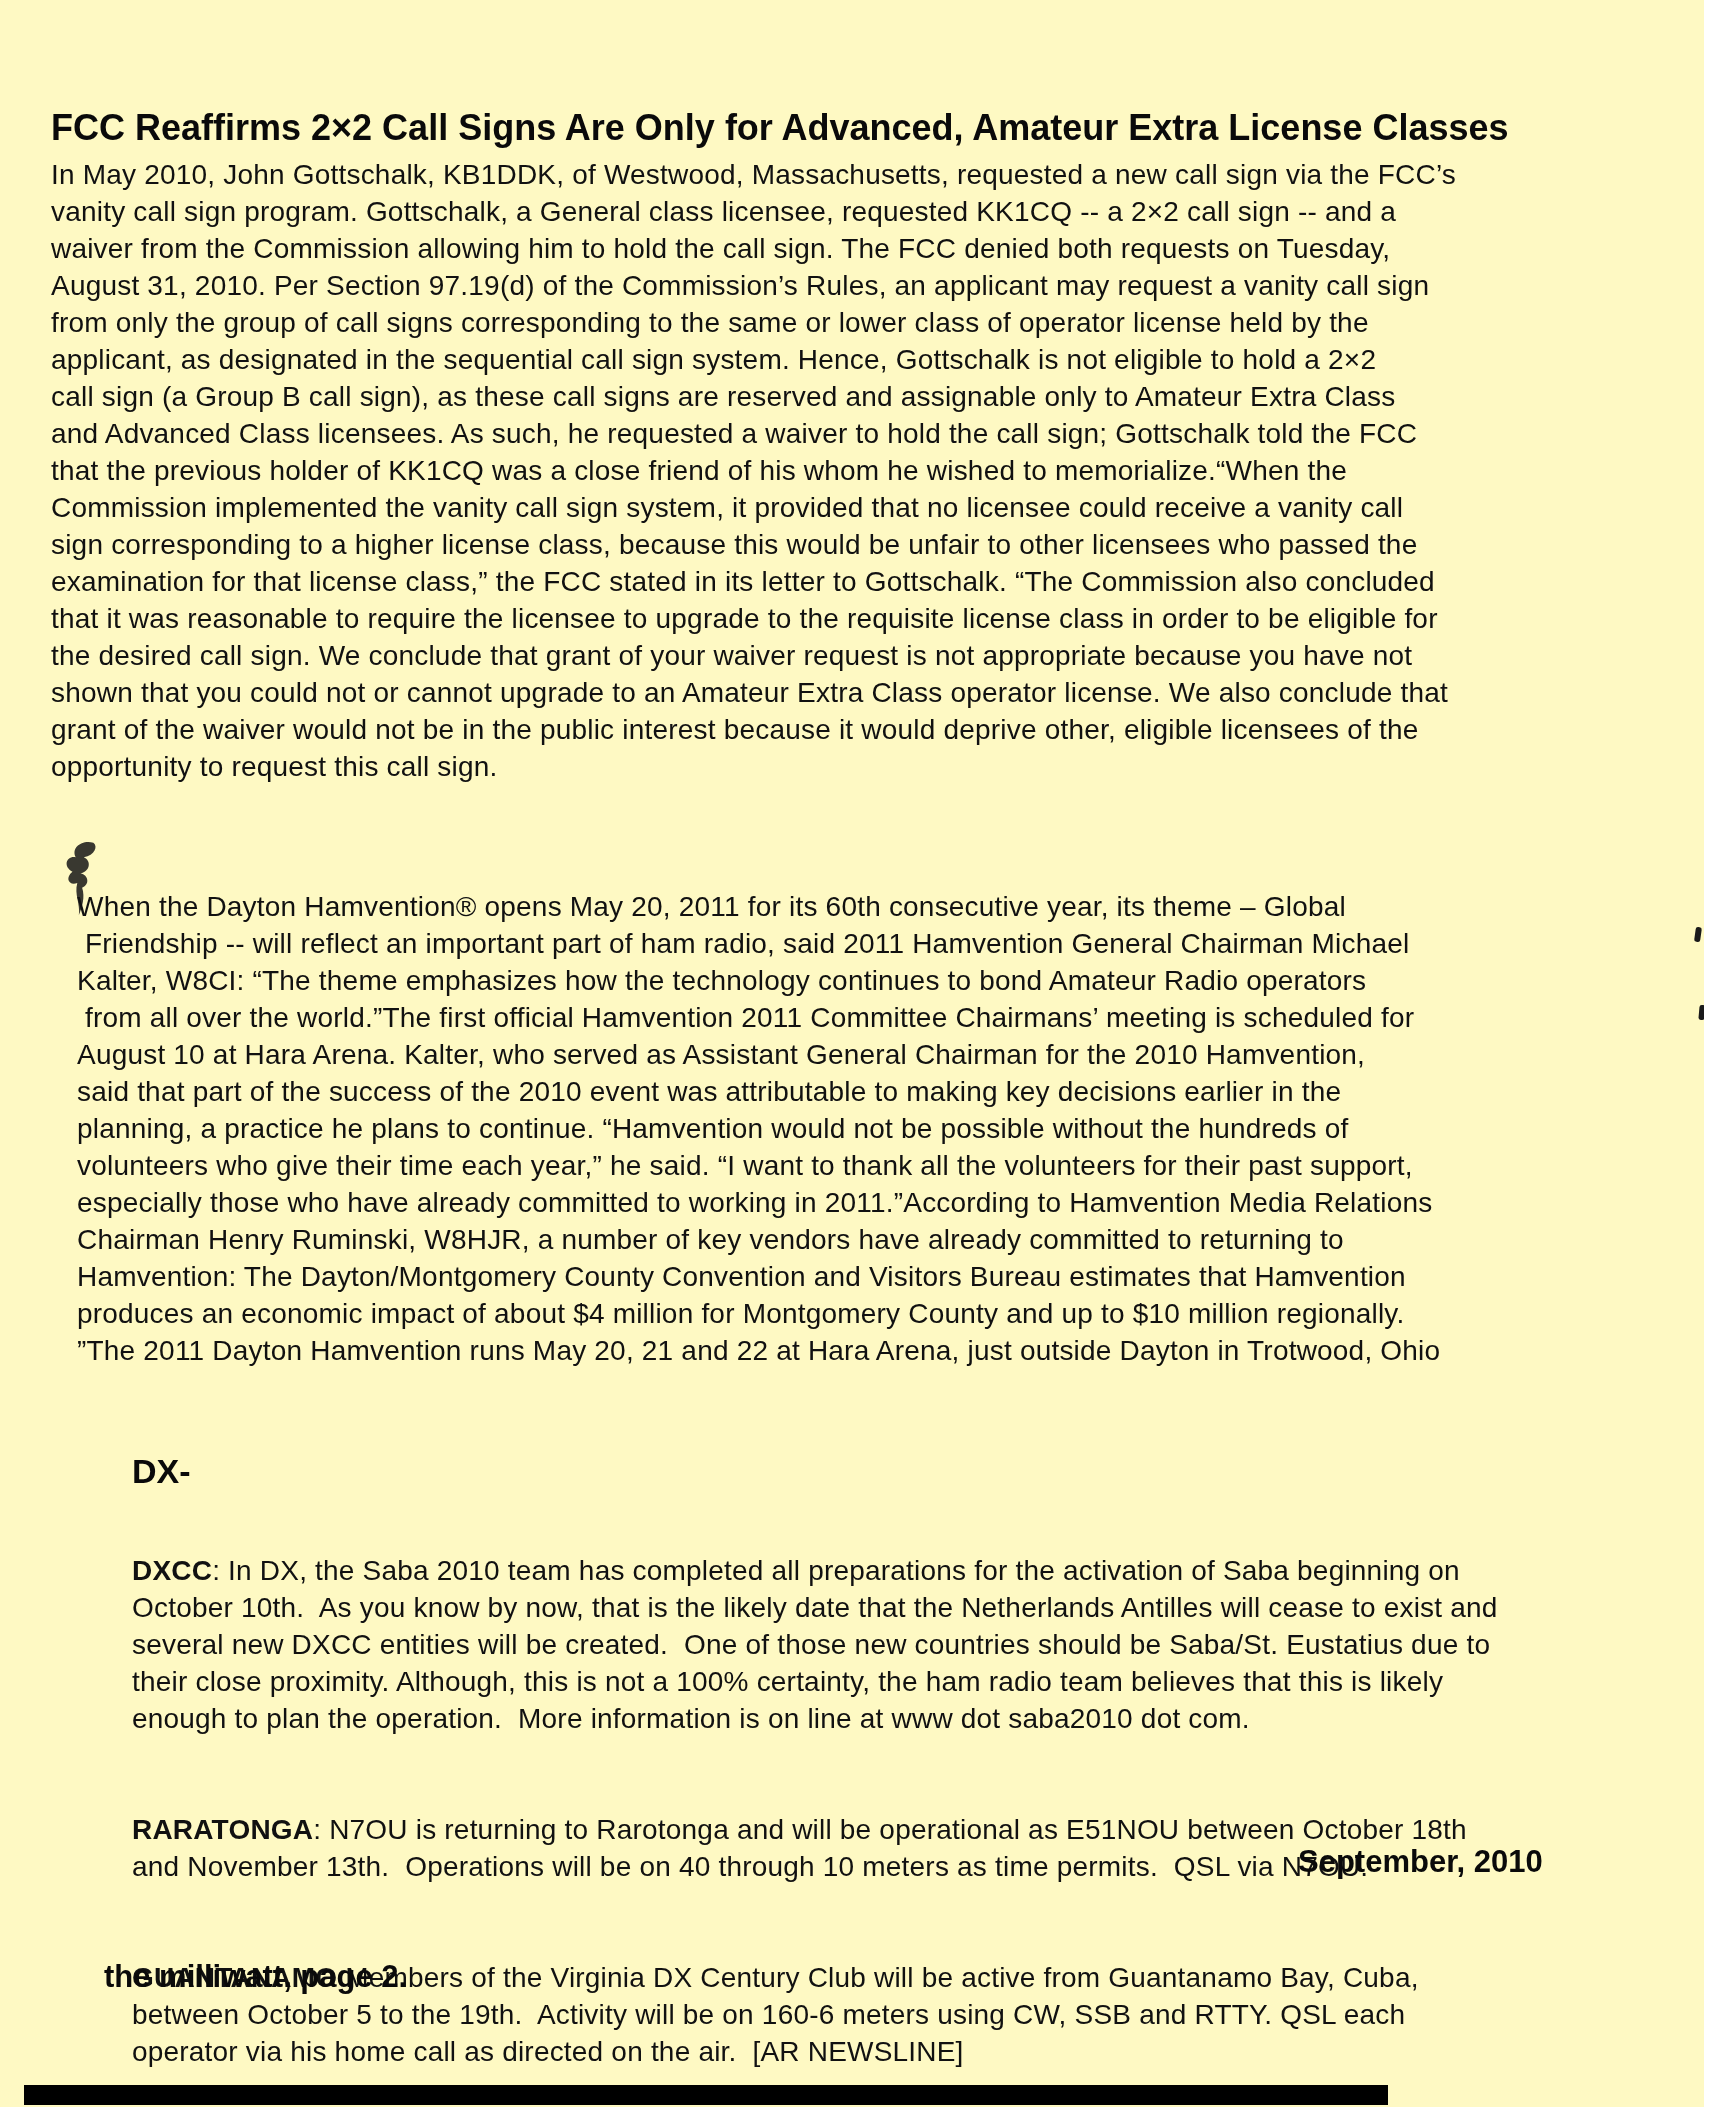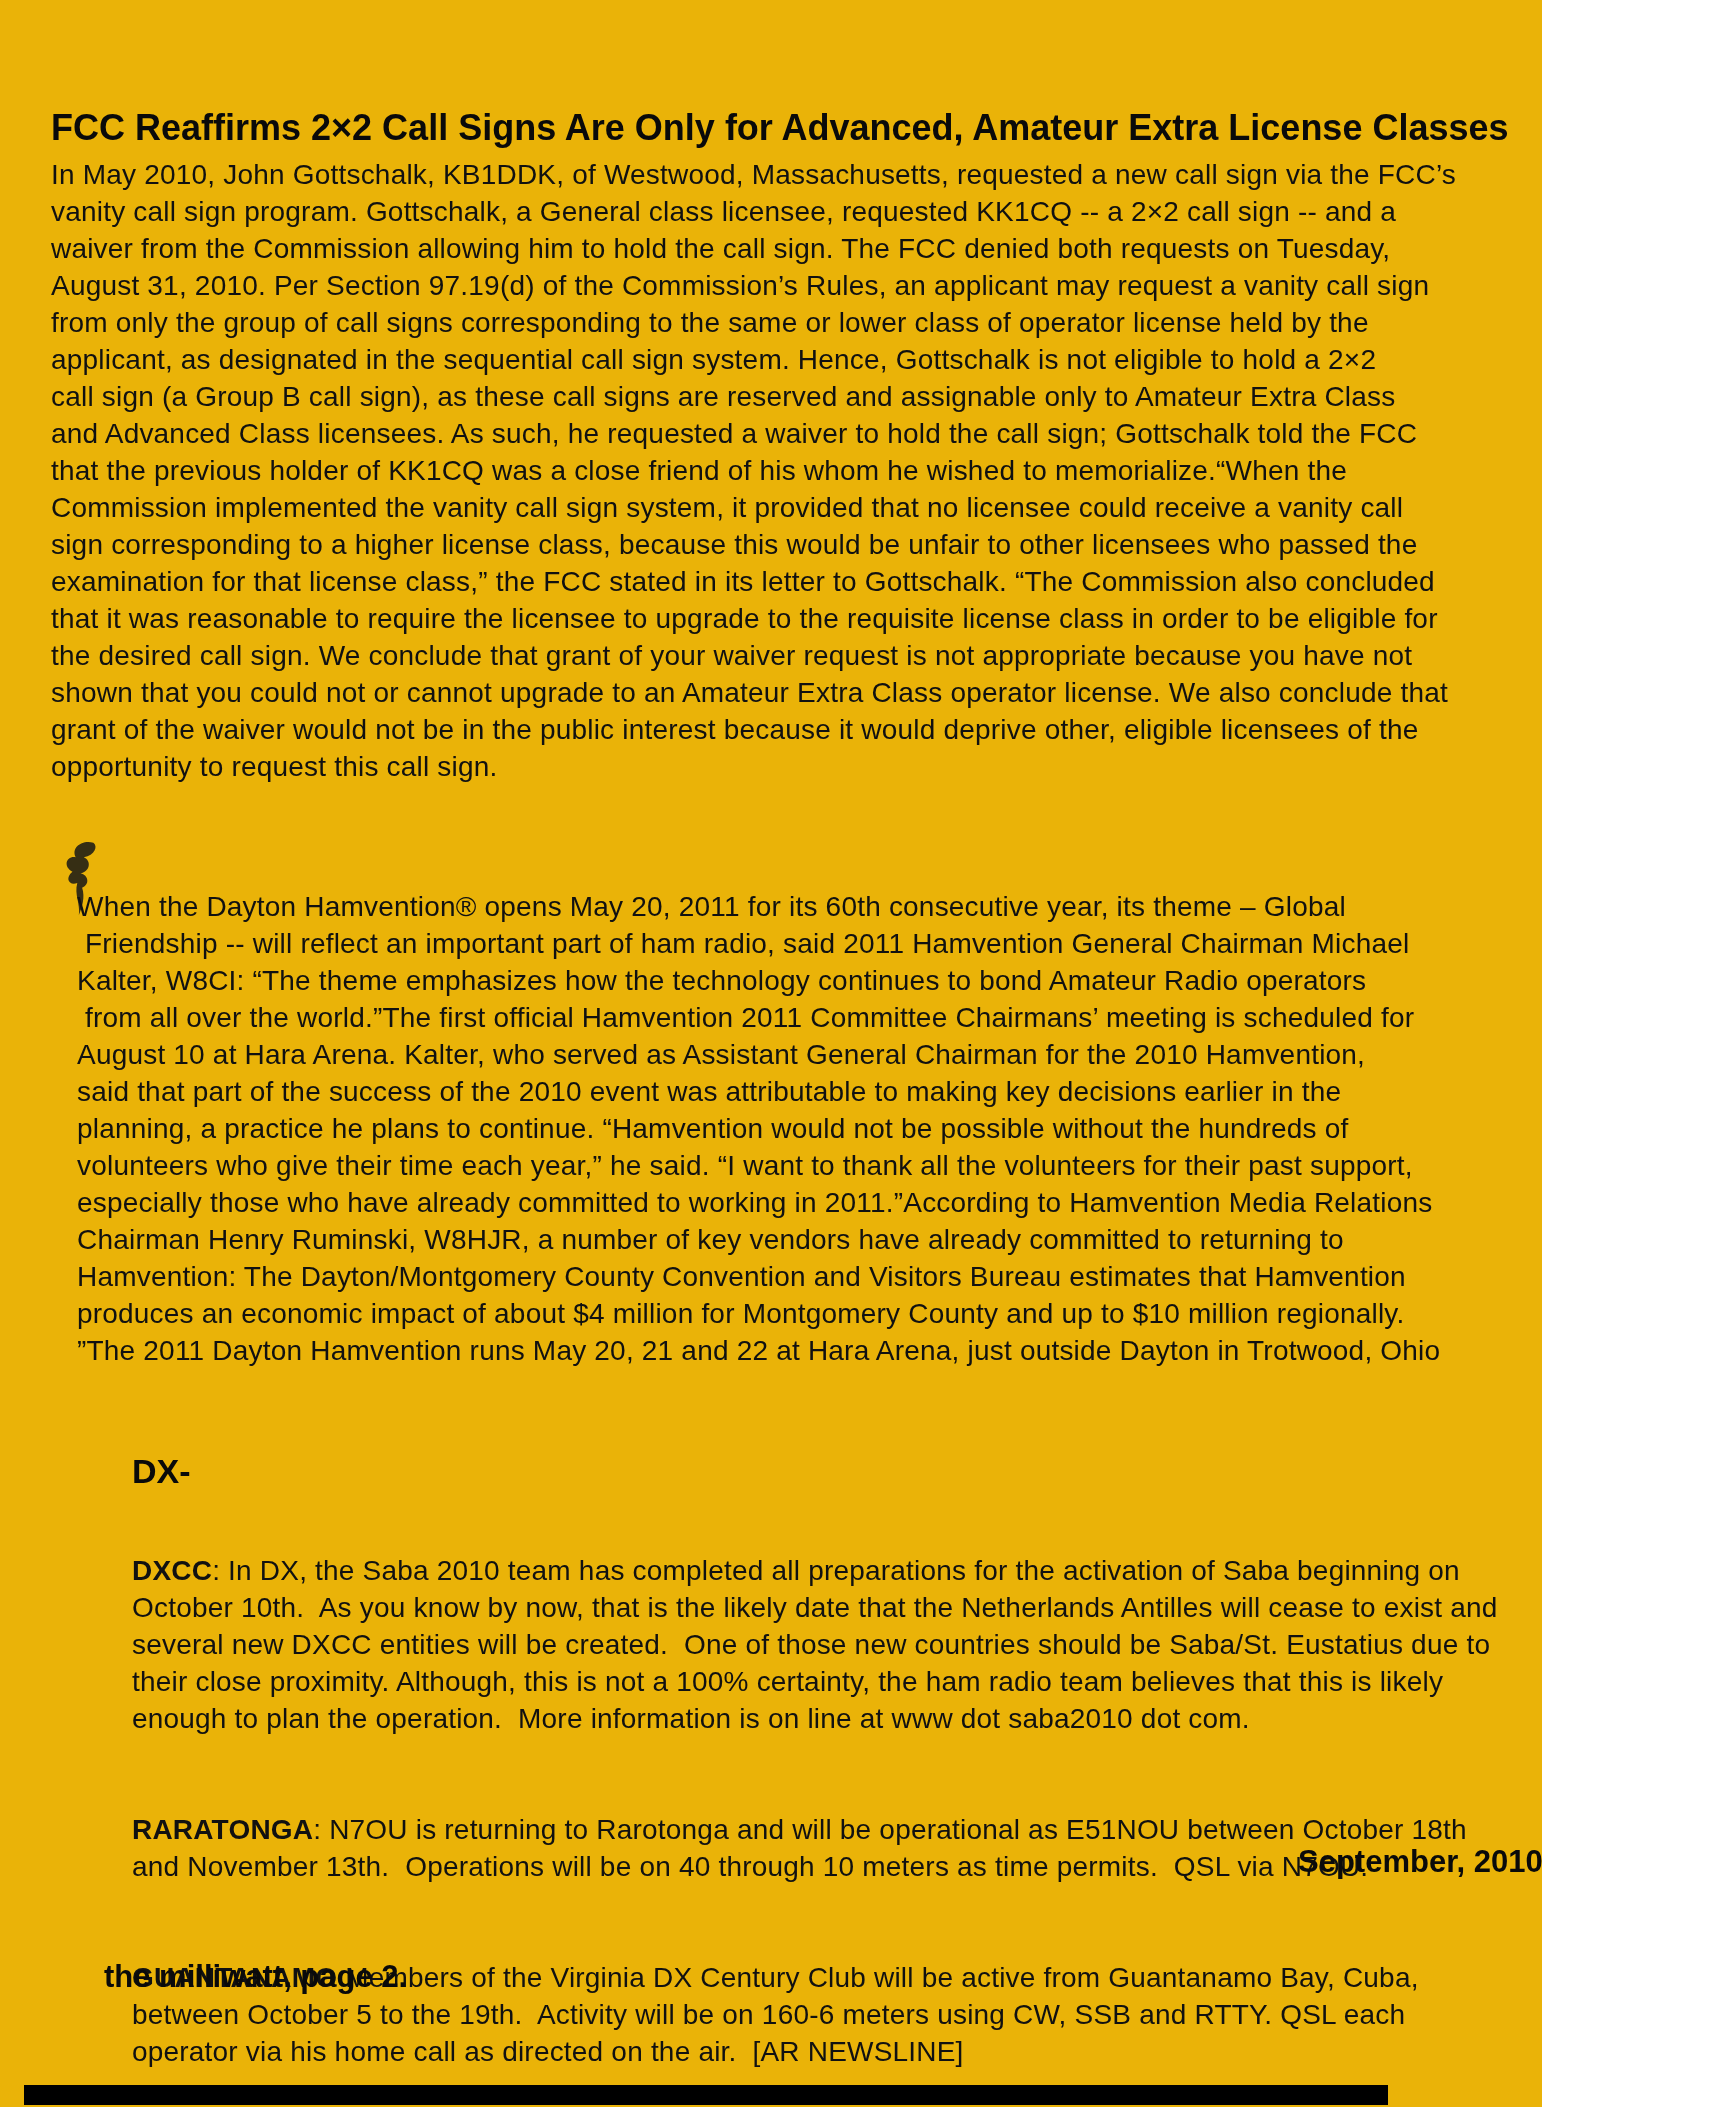--- a/index.html
+++ b/index.html
@@ -2,23 +2,23 @@
 <html style="font-size:13px"><head>
 <meta charset="utf-8">
 <style>
   html, body {
     margin: 0;
     padding: 0;
     background: #ffffff;
   }
   .page {
     position: relative;
-    width: 1542px;
+    width: 1704px;
     height: 2108px;
-    background: #eab308;
+    background: #fef9c3;
     font-family: "Liberation Sans", sans-serif;
     color: #0d0d0d;
     overflow: hidden;
   }
   .headline {
     position: absolute;
     font-weight: 700;
     font-size: 36px;
     line-height: 41px;
     white-space: pre;

